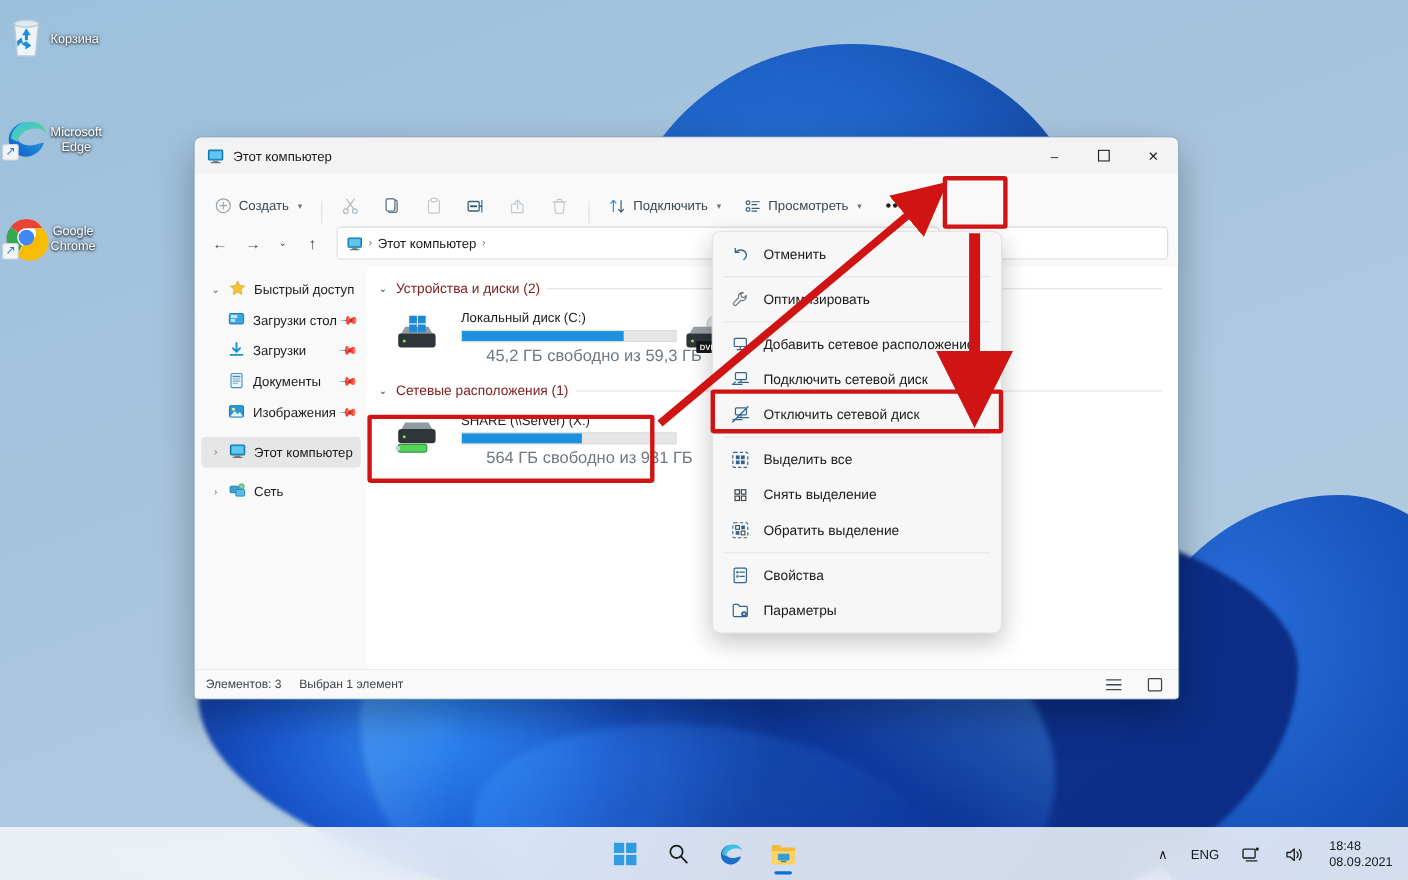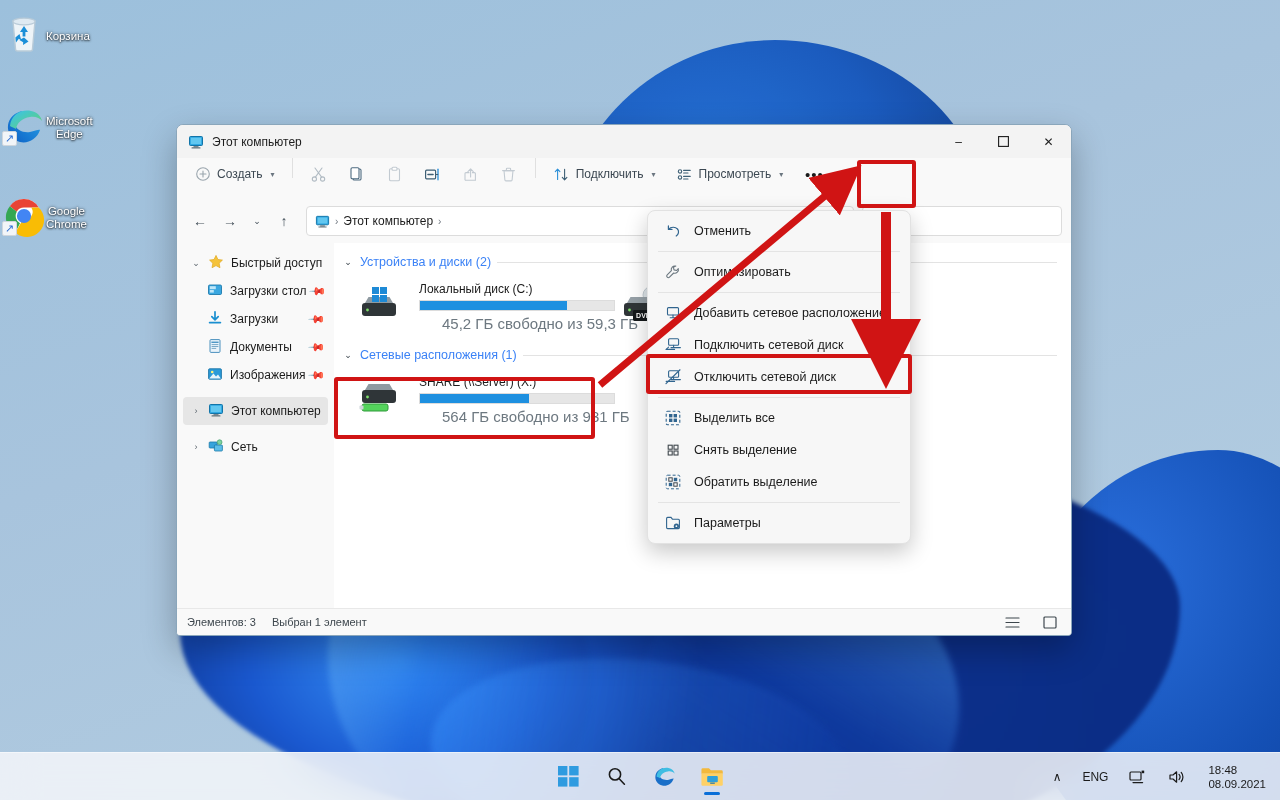--- a/index.html
+++ b/index.html
@@ -96,21 +96,21 @@
   #title-left { display: flex; align-items: center; padding-left: 11px; gap: 8px; flex: 1; }
   #title-text { font-size: 12px; color: #1b1b1b; }
   .wbtn {
     width: 45px; height: 33px; display: flex; align-items: center; justify-content: center;
     font-size: 12px; color: #1b1b1b;
   }
 
   
   #toolbar {
     height: 45px; background: #f9f9f9;
-    display: flex; align-items: flex-start; padding: 0 9px; gap: 2px;
+    display: flex; align-items: flex-end; padding: 0 9px; gap: 2px;
     flex: 0 0 auto;
   }
   .tb-item {
     height: 32px; border-radius: 5px; display: flex; align-items: center;
     gap: 6px; padding: 0 9px; font-size: 12px; color: #3c4852;
   }
   .tb-icon-btn { width: 36px; justify-content: center; padding: 0; }
   .tb-sep { width: 1px; height: 20px; background: #e0e0e0; margin: 0 6px; }
   .caret { font-size: 8px; color: #6b7680; margin-left: 2px; }
 
@@ -152,21 +152,21 @@
   .chev { width: 14px; text-align: center; font-size: 9px; color: #5c666e; flex: 0 0 14px; }
   .nav-ico { width: 18px; height: 18px; flex: 0 0 18px; position: relative; }
   .nav-label { white-space: nowrap; }
   .pin { margin-left: auto; margin-right: 4px; font-size: 11px; color: #9aa3ab; transform: rotate(45deg); }
   .nav-indent { padding-left: 24px; }
   .nav-gap { height: 8px; }
 
   #content { flex: 1; background: #fff; position: relative; overflow: hidden; padding: 8px 0 0 6px; }
   .group-header { display: flex; align-items: center; gap: 6px; padding: 4px 14px 4px 2px; }
   .group-chev { font-size: 9px; color: #3a444c; width: 12px; text-align: center; }
-  .group-title { font-size: 12.5px; color: #3b82f6; white-space: nowrap; }
+  .group-title { font-size: 12.5px; color: #7f1d1d; white-space: nowrap; }
   .group-rule { flex: 1; height: 1px; background: #e3e3e3; }
   .drive-row { display: flex; gap: 0; padding: 2px 0 2px 14px; }
   .drive-tile {
     display: flex; gap: 15px; align-items: flex-start;
     width: 262px; padding: 6px 6px 6px 4px; border-radius: 4px;
   }
   .drive-ico { width: 46px; height: 42px; position: relative; flex: 0 0 46px; }
   .drive-info { padding-top: 1px; flex: 1; }
   .drive-name { font-size: 12px; color: #1b1b1b; margin-bottom: 4px; white-space: nowrap; }
   .bar-outer { width: 196px; height: 11px; background: #e6e6e6; border: 1px solid #dcdcdc; }
@@ -685,20 +685,31 @@
           <rect x="4.8" y="4.8" width="3.4" height="3.4" fill="none" stroke="#40484e" stroke-width="1"></rect>
           <rect x="9.8" y="4.8" width="3.4" height="3.4" fill="#31658f"></rect>
           <rect x="4.8" y="9.8" width="3.4" height="3.4" fill="#31658f"></rect>
           <rect x="9.8" y="9.8" width="3.4" height="3.4" fill="none" stroke="#40484e" stroke-width="1"></rect>
         </svg>
       </span>
       <span class="mi-label">Обратить выделение</span>
     </div>
     <div class="mi-sep"></div>
 
+    <div class="mi">
+      <span class="mi-ico">
+        <svg width="18" height="18" viewBox="0 0 18 18">
+          <rect x="3.4" y="2.4" width="11.2" height="13.2" rx="1.2" fill="none" stroke="#31658f" stroke-width="1.1"></rect>
+          <rect x="5.4" y="5.2" width="2" height="2" fill="#31658f"></rect>
+          <rect x="5.4" y="9" width="2" height="2" fill="#31658f"></rect>
+          <path d="M8.6 6.2 h4 M8.6 10 h4" stroke="#31658f" stroke-width="1.1" stroke-linecap="round"></path>
+        </svg>
+      </span>
+      <span class="mi-label">Свойства</span>
+    </div>
 
     <div class="mi">
       <span class="mi-ico">
         <svg width="18" height="18" viewBox="0 0 18 18">
           <path d="M2.6 4.4 a1 1 0 0 1 1-1 h3.4 l1.4 1.8 H14.4 a1 1 0 0 1 1 1 v7.4 a1 1 0 0 1 -1 1 H3.6 a1 1 0 0 1 -1-1Z" fill="none" stroke="#31658f" stroke-width="1.1"></path>
           <circle cx="12.4" cy="12.2" r="2.6" fill="#31658f"></circle>
           <circle cx="12.4" cy="12.2" r="0.9" fill="#f7f7f7"></circle>
         </svg>
       </span>
       <span class="mi-label">Параметры</span>

